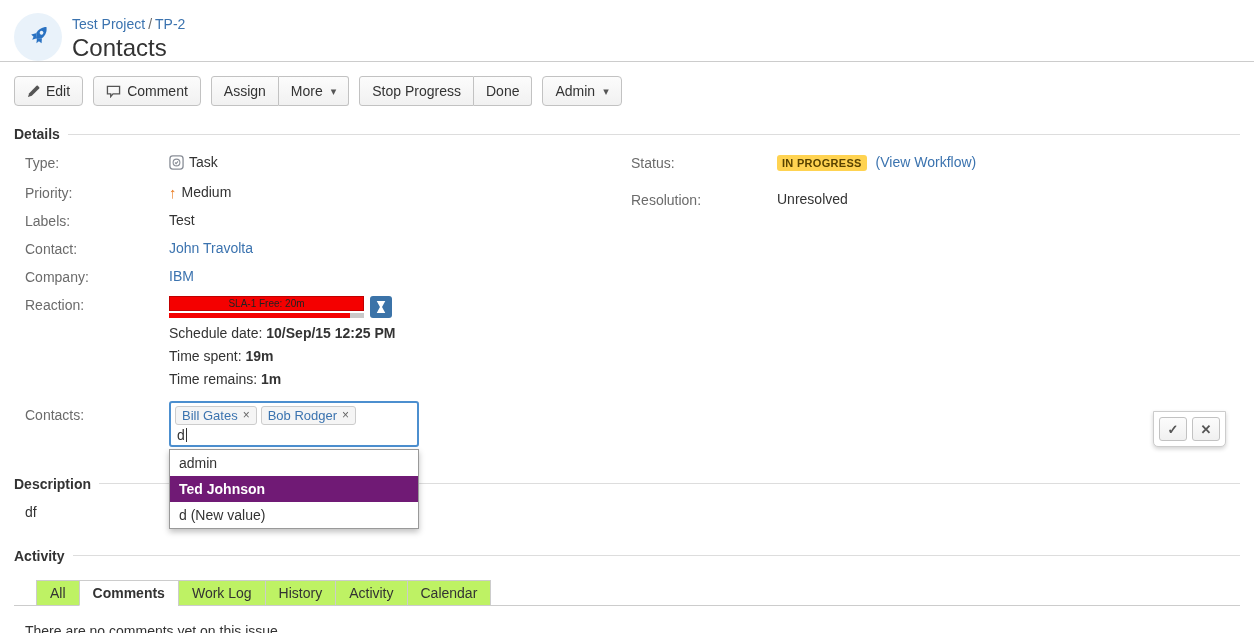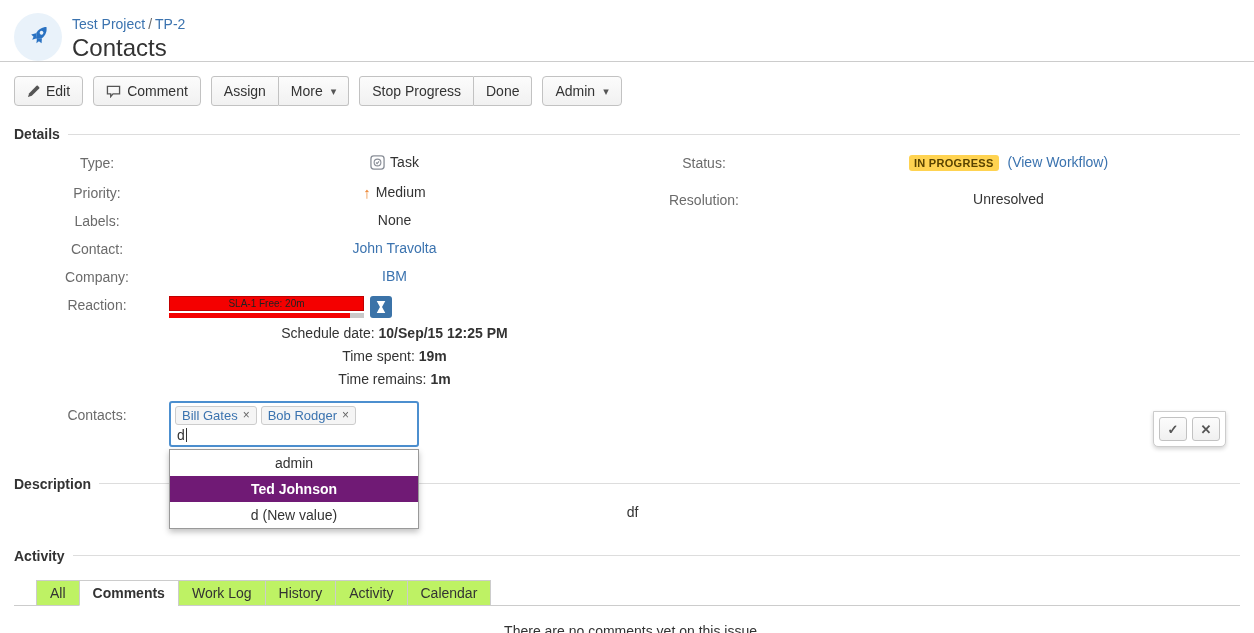--- a/index.html
+++ b/index.html
@@ -22,21 +22,21 @@
   .btn-group { display:flex; }
   .btn { display:inline-flex; align-items:center; gap:6px; height:30px; padding:0 12px;
     background:linear-gradient(#fcfcfc,#f1f1f1); border:1px solid #c2c2c2; border-radius:4px;
     font-size:14px; color:#333; cursor:pointer; white-space:nowrap; }
   .btn-group .btn { border-radius:0; border-left-width:0; }
   .btn-group .btn:first-child { border-radius:3px 0 0 3px; border-left-width:1px; }
   .btn-group .btn:last-child { border-radius:0 3px 3px 0; }
   .caret { font-size:11px; color:#555; margin-left:2px; }
 
   
-  .section { padding:0 14px; position:relative;text-align:center; }
+  .section { padding:0 14px; position:relative; }
   .section-head { display:flex; align-items:center; font-weight:bold; font-size:14px;
     color:#333; margin-bottom:12px; }
   .section-head::after { content:""; flex:1; border-top:1px solid #ddd; margin-left:8px; }
 
   .details-cols { display:flex; }
   .col-left { width:606px; flex:0 0 606px; }
   .col-right { flex:1; }
   .field { display:flex; margin-bottom:11px; }
   .field > .flabel { width:155px; flex:0 0 155px; color:#6b6b6b; padding-left:11px; padding-top:1px; }
   .field > .fvalue { flex:1; color:#333; }
@@ -185,21 +185,21 @@
         <div class="fvalue">
           <span class="icon-txt">
             <span class="prio-arrow">↑</span>
             <span>Medium</span>
           </span>
         </div>
       </div>
 
       <div class="field">
         <div class="flabel">Labels:</div>
-        <div class="fvalue">None</div>
+        <div class="fvalue">Test</div>
       </div>
 
       <div class="field">
         <div class="flabel">Contact:</div>
         <div class="fvalue"><a href="#">John Travolta</a></div>
       </div>
 
       <div class="field">
         <div class="flabel">Company:</div>
         <div class="fvalue"><a href="#">IBM</a></div>

